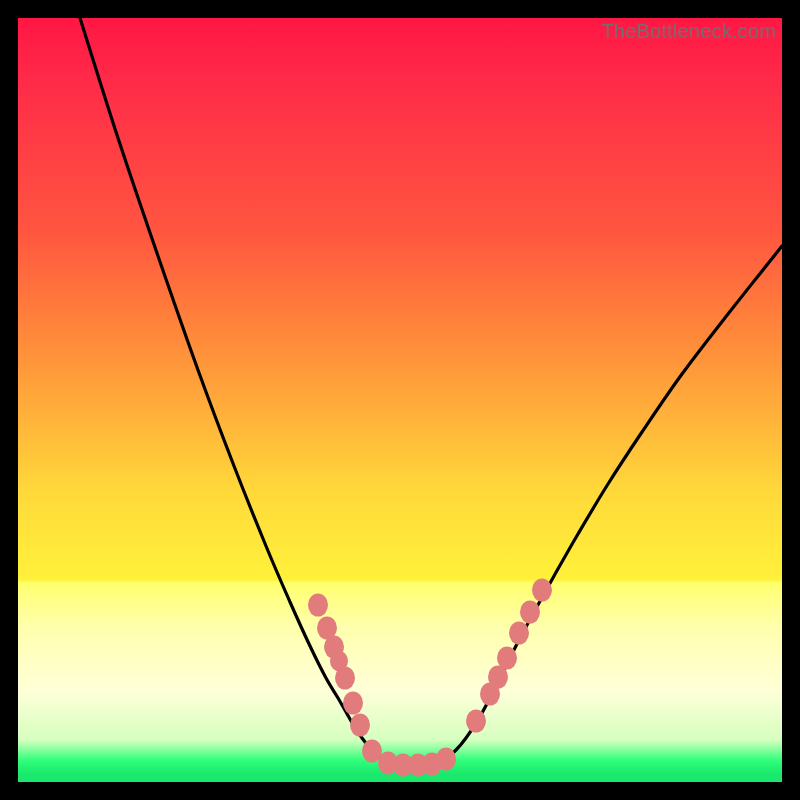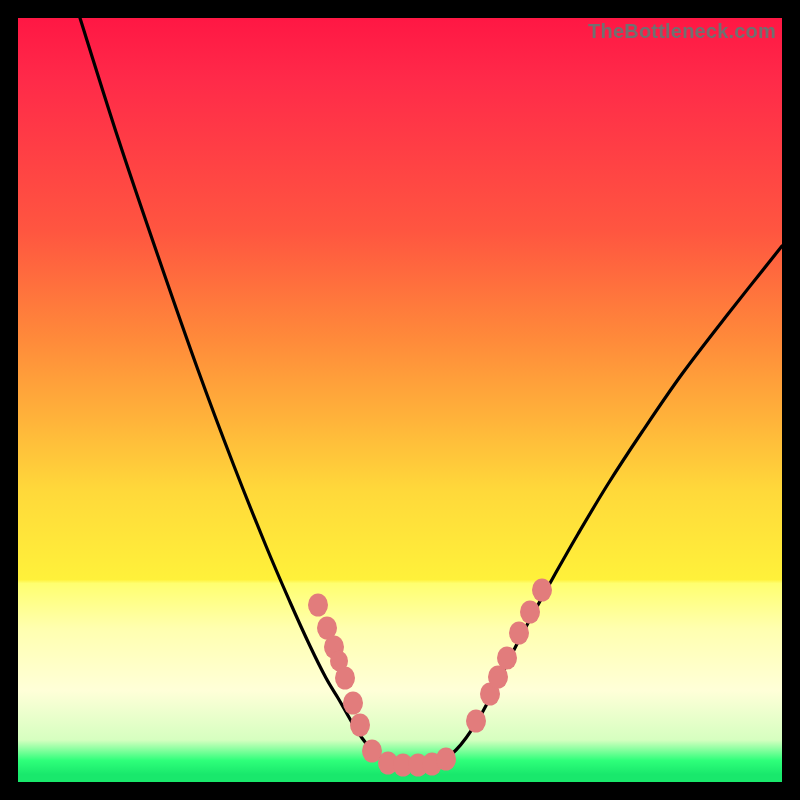--- a/index.html
+++ b/index.html
@@ -45,21 +45,21 @@
       #19e86c 100%
     );
   }
   .watermark {
     position: absolute;
     top: 2px;
     right: 6px;
     color: #707070;
     font-size: 20px;
     letter-spacing: 0.2px;
-    font-weight: 700;
+    font-weight: 400;
     user-select: none;
   }
   svg.curve {
     position: absolute;
     left: 0;
     top: 0;
     width: 764px;
     height: 764px;
     pointer-events: none;
   }

